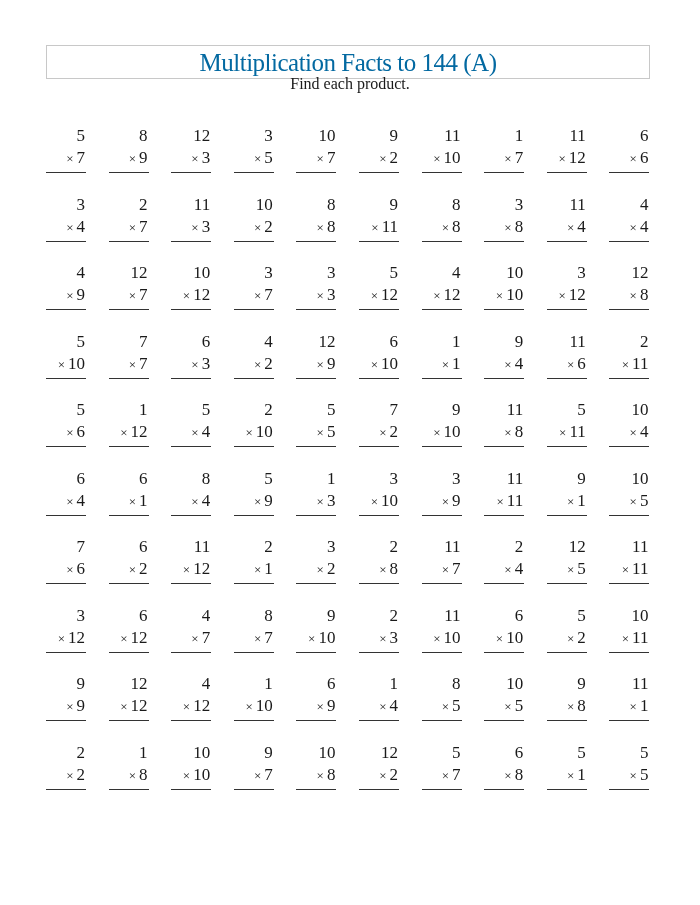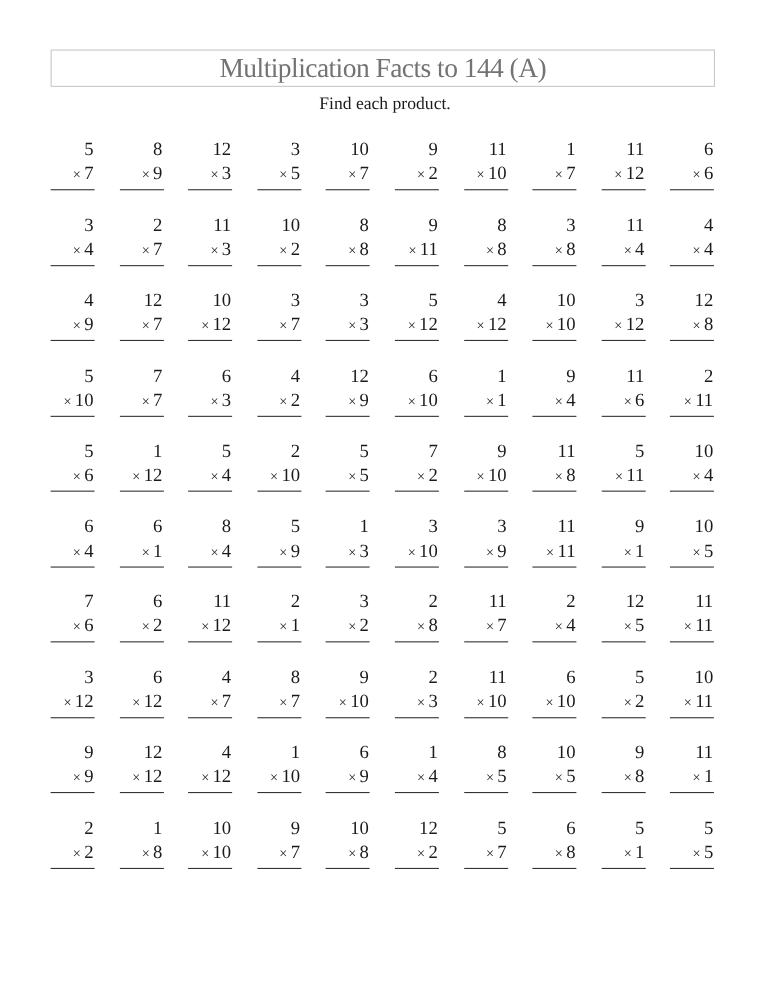--- a/index.html
+++ b/index.html
@@ -1,22 +1,22 @@
 <!DOCTYPE html>
 <html><head>
   <meta charset="utf-8">
   <style>
     html, body { margin: 0; padding: 0; background: #ffffff; }
     body { width: 700px; height: 905px; position: relative; overflow: hidden;
       font-family: "DejaVu Serif", "Liberation Serif", serif; color: #222; }
     .title-box { position: absolute; left: 46px; top: 45px; width: 602px; height: 32px;
       border: 1px solid #c8c8c8; text-align: center; }
     .title { font-size: 25px; line-height: 34px; letter-spacing: -0.5px;
-      font-family: "Liberation Serif", serif; color: #737373; }
-    .subtitle { position: absolute; left: 0; width: 700px; top: 86px; text-align: center;
+      font-family: "Liberation Serif", serif; color: #0369a1; }
+    .subtitle { position: absolute; left: 0; width: 700px; top: 75px; text-align: center;
       font-size: 16px; font-family: "Liberation Serif", serif; color: #1a1a1a; }
     .grid { position: absolute; left: 46px; top: 125px; width: 610px; }
     .row { position: absolute; left: 0; height: 60px; width: 610px; }
     .prob { position: absolute; top: 0; width: 40px; text-align: right;
       font-family: "Liberation Serif", serif; font-size: 17px; line-height: 22px; color: #1a1a1a; }
     .prob .top { display: block; padding-right: 1px; }
     .prob .bot { display: block; padding-right: 1px; border-bottom: 1.5px solid #333; padding-bottom: 2px; }
     .prob .times { font-size: 13px; margin-right: 3px; }
   </style>
 </head>

